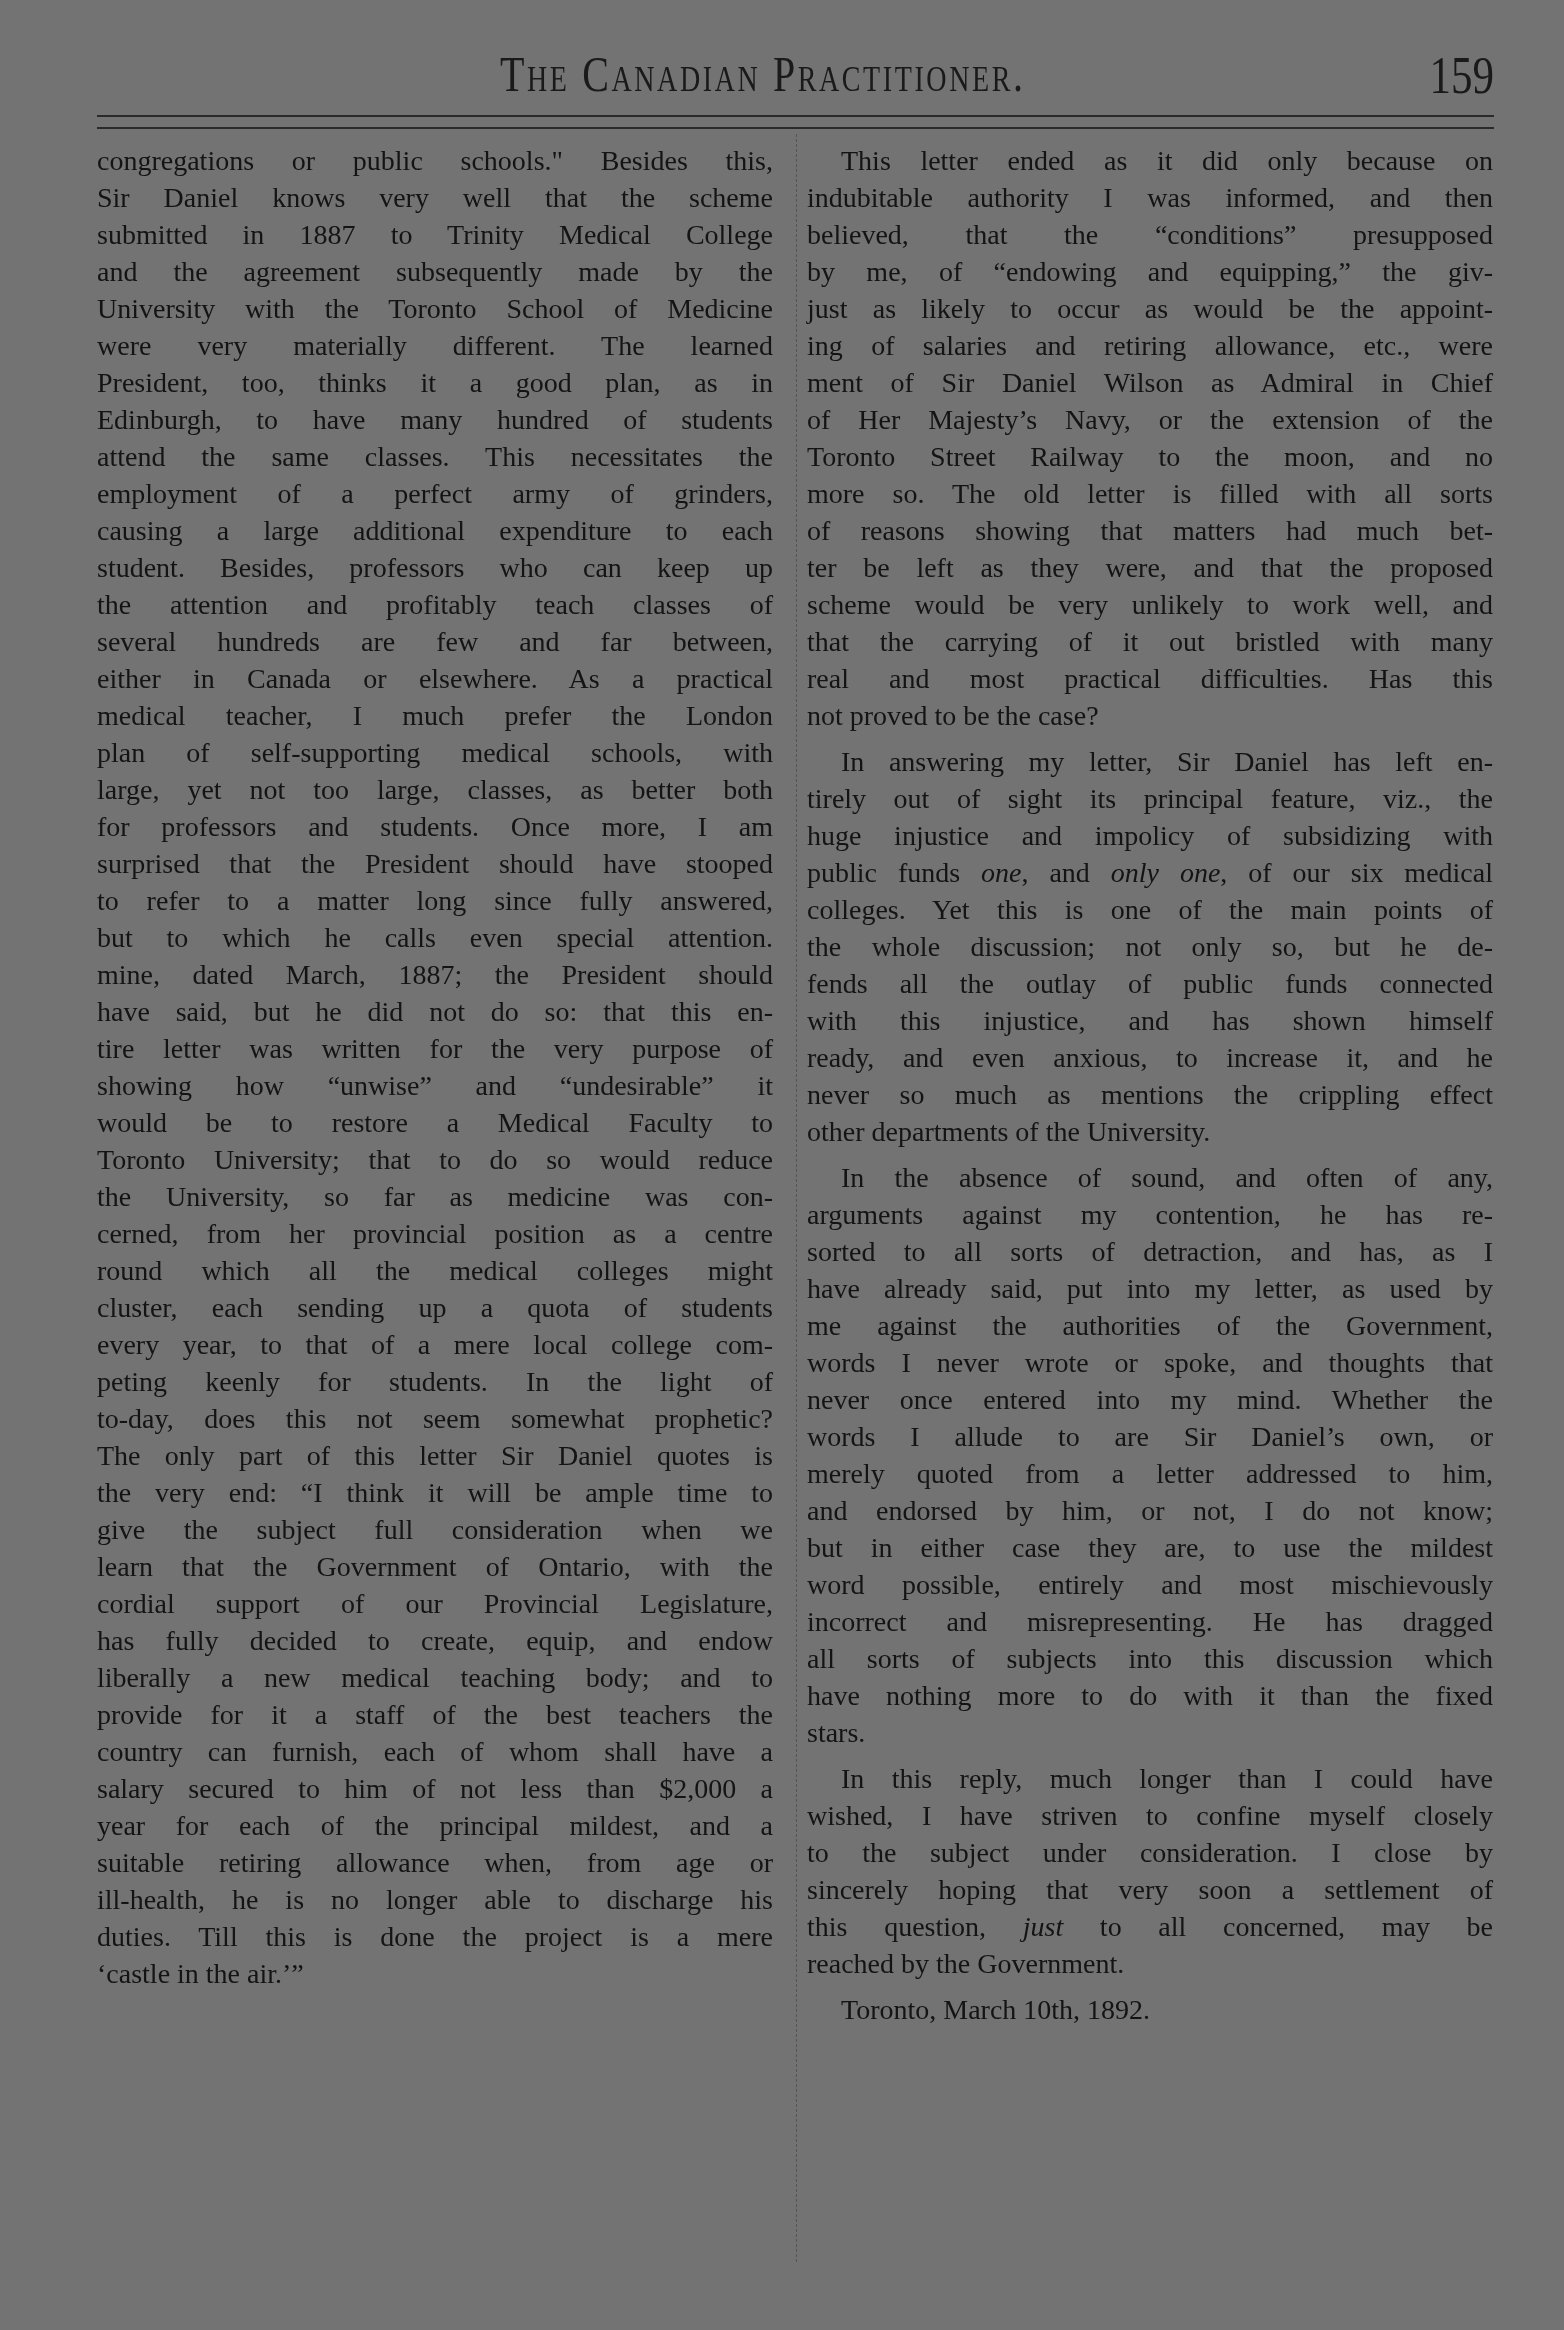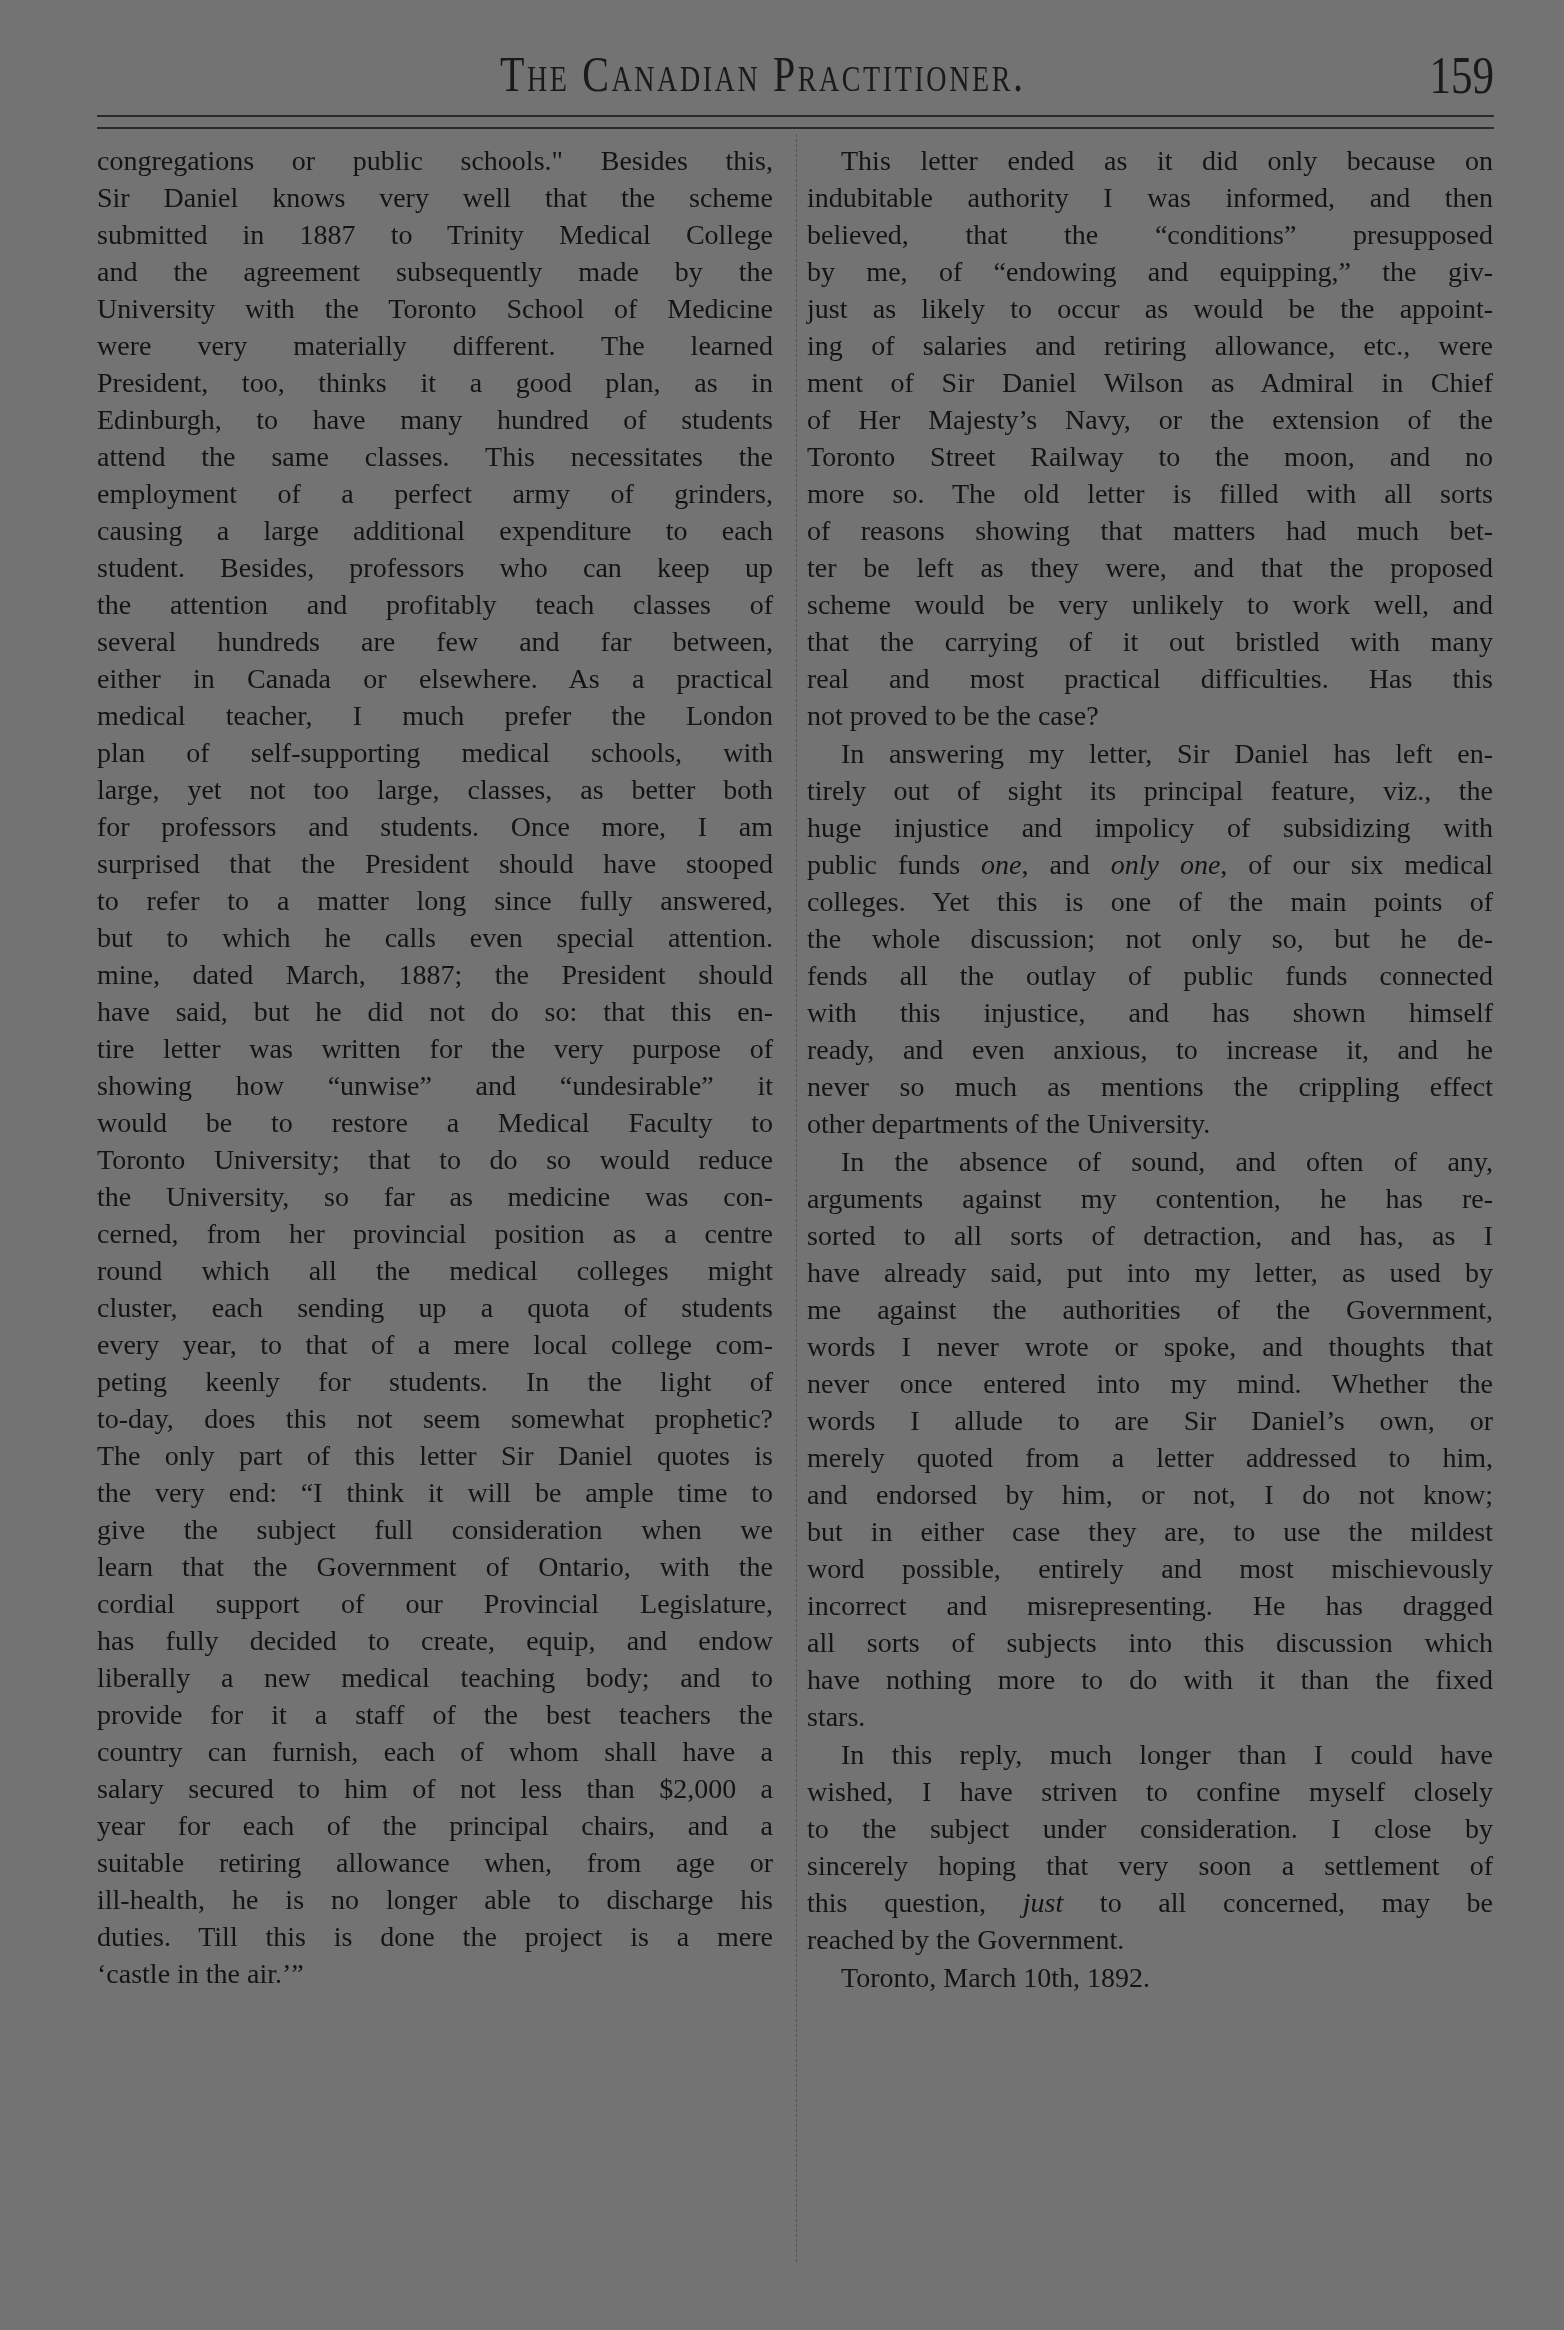--- a/index.html
+++ b/index.html
@@ -27,21 +27,21 @@
   .column {
     position: absolute; top: 142px;
     font-family: "Liberation Serif", "DejaVu Serif", serif;
     font-size: 28px; line-height: 37px; color: #141414;
   }
   .column.left { left: 97px; width: 676px; }
   .column.right { left: 807px; width: 686px; }
   .line { display: block; white-space: nowrap; text-align: justify; text-align-last: justify; height: 37px; overflow: visible; }
   .line.last { text-align-last: left; }
   .line.indent { padding-left: 34px; }
-  .line.gap { margin-top: 1px; }
+  .line.gap { margin-top: 9px; }
   em { font-style: italic; font-family: Liberation Serif, serif; }
 </style>
 </head>
 <body>
 
 <div class="page">
 
   <div class="running-head">
     <span class="journal-title">The Canadian Practitioner.</span>
     <span class="page-number">159</span>
@@ -91,21 +91,21 @@
       <span class="line">The only part of this letter Sir Daniel quotes is</span>
       <span class="line">the very end: “I think it will be ample time to</span>
       <span class="line">give the subject full consideration when we</span>
       <span class="line">learn that the Government of Ontario, with the</span>
       <span class="line">cordial support of our Provincial Legislature,</span>
       <span class="line">has fully decided to create, equip, and endow</span>
       <span class="line">liberally a new medical teaching body; and to</span>
       <span class="line">provide for it a staff of the best teachers the</span>
       <span class="line">country can furnish, each of whom shall have a</span>
       <span class="line">salary secured to him of not less than $2,000 a</span>
-      <span class="line">year for each of the principal chairs, and a</span>
+      <span class="line">year for each of the principal mildest, and a</span>
       <span class="line">suitable retiring allowance when, from age or</span>
       <span class="line">ill-health, he is no longer able to discharge his</span>
       <span class="line">duties.  Till this is done the project is a mere</span>
       <span class="line last">‘castle in the air.’”</span>
     </div>
   <div class="column right" id="right-col">
       <div>
         <span class="line indent">This letter ended as it did only because on</span>
         <span class="line">indubitable authority I was informed, and then</span>
         <span class="line">believed, that the “conditions” presupposed</span>

